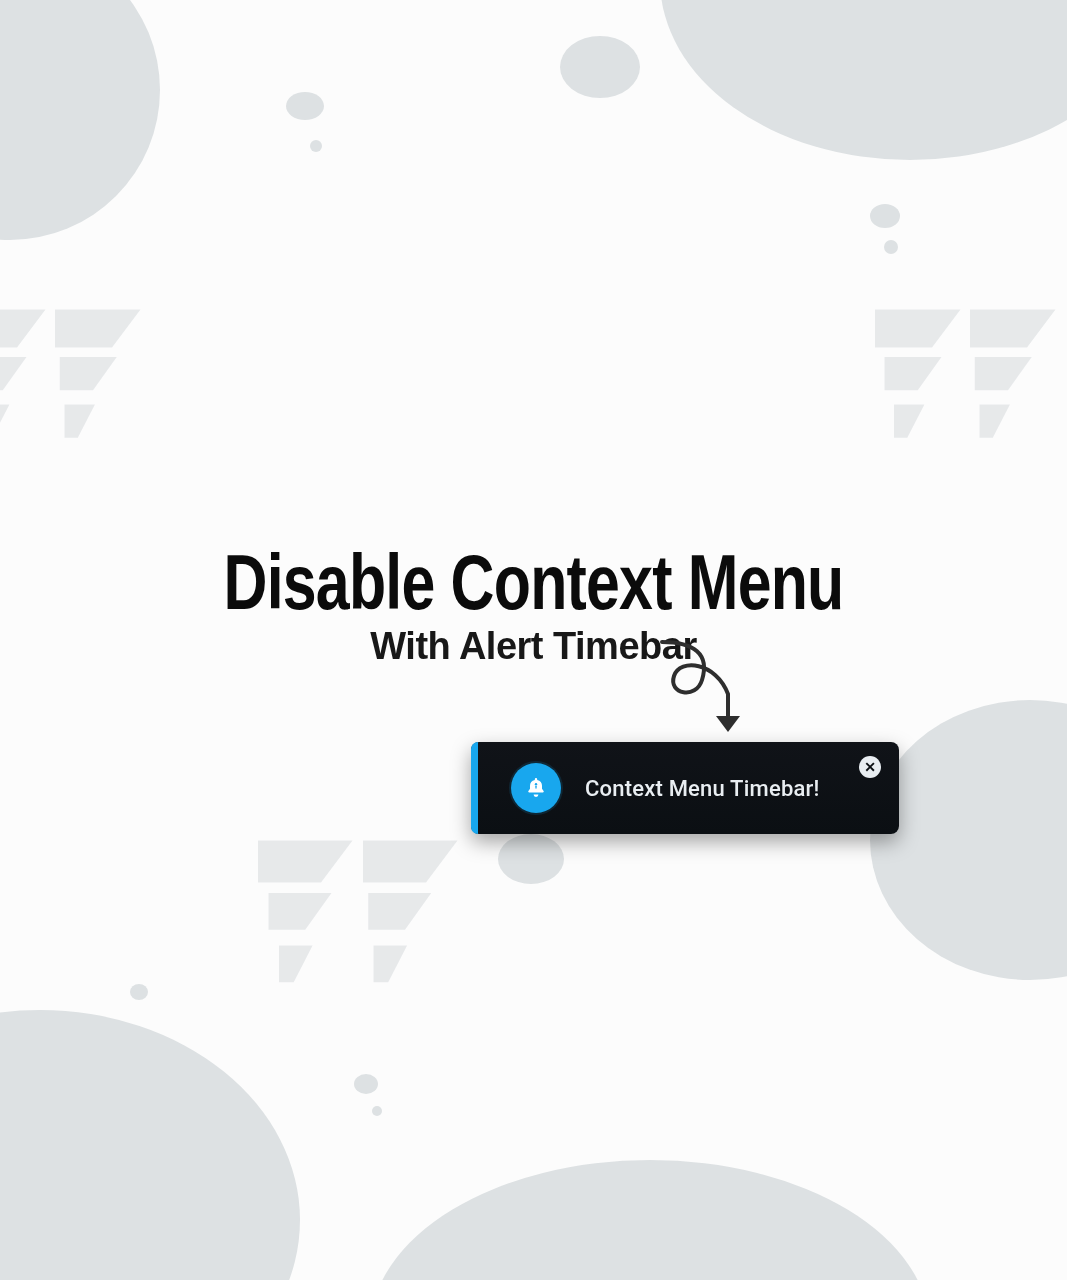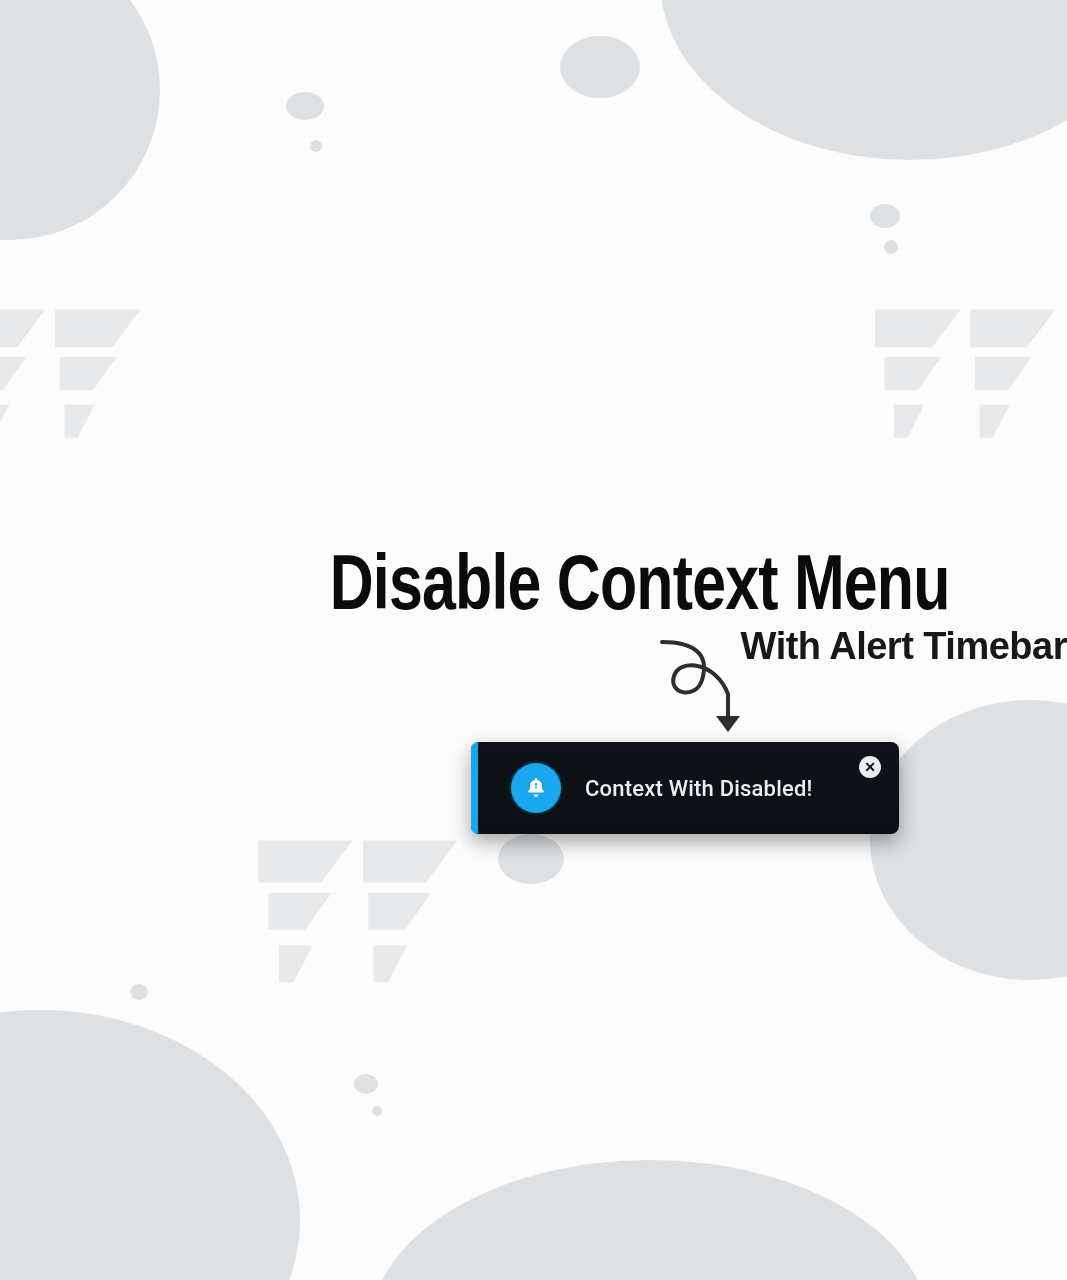--- a/index.html
+++ b/index.html
@@ -4,21 +4,21 @@
 <style>
   * { margin:0; padding:0; box-sizing:border-box; }
   html,body { width:1067px; height:1280px; background:#ffffff; font-family: -apple-system, BlinkMacSystemFont, "Segoe UI", Roboto, "Helvetica Neue", Arial, sans-serif; overflow:hidden; }
   .stage { position:relative; width:1067px; height:1280px; background:#fcfcfc; }
   
   .blob { position:absolute; background:#dde1e3; border-radius:50%; }
   
   .mark { position:absolute; opacity:0.55; }
   .mark svg { display:block; }
   
-  .hero { position:absolute; left:0; right:0; top:545px; text-align:right; }
+  .hero { position:absolute; left:0; right:0; top:545px; text-align:center; }
   .hero h1 { font-size:78px; line-height:0.95; font-weight:900; letter-spacing:-1px; color:#0b0b0b;
              font-family:"Arial Black","Helvetica Neue",Helvetica,Arial,sans-serif;
              transform:scaleX(0.78); transform-origin:center; }
   .hero h2 { margin-top:6px; font-size:38px; font-weight:800; color:#181818; letter-spacing:-0.5px;
              font-family:"Trebuchet MS","Segoe UI",Arial,sans-serif; }
   
   .arrow { position:absolute; left:654px; top:636px; width:120px; height:108px; }
   
   .toast {
     position:absolute; left:471px; top:742px; width:428px; height:92px;
@@ -114,19 +114,19 @@
     <div class="badge">
       <span>
         <svg viewBox="0 0 24 24" fill="#ffffff">
           <path d="M12 2a1.2 1.2 0 0 1 1.2 1.2v.7a6 6 0 0 1 4.8 5.9v3l1.6 2.3a.9.9 0 0 1-.74 1.4H5.14a.9.9 0 0 1-.74-1.4L6 12.8v-3a6 6 0 0 1 4.8-5.9v-.7A1.2 1.2 0 0 1 12 2z"></path>
           <path d="M9.6 18.5h4.8a2.4 2.4 0 0 1-4.8 0z"></path>
           <circle cx="12" cy="8.3" r="1.2" fill="#18a7ee"></circle>
           <rect x="11.35" y="9.7" width="1.3" height="3" rx=".65" fill="#18a7ee"></rect>
         </svg>
       </span>
     </div>
-    <div class="msg">Context With Disabled!</div>
+    <div class="msg">Context Menu Timebar!</div>
     <button class="close">
       <span>✕</span>
     </button>
   </div>
 
 </div>
 
 </body></html>

